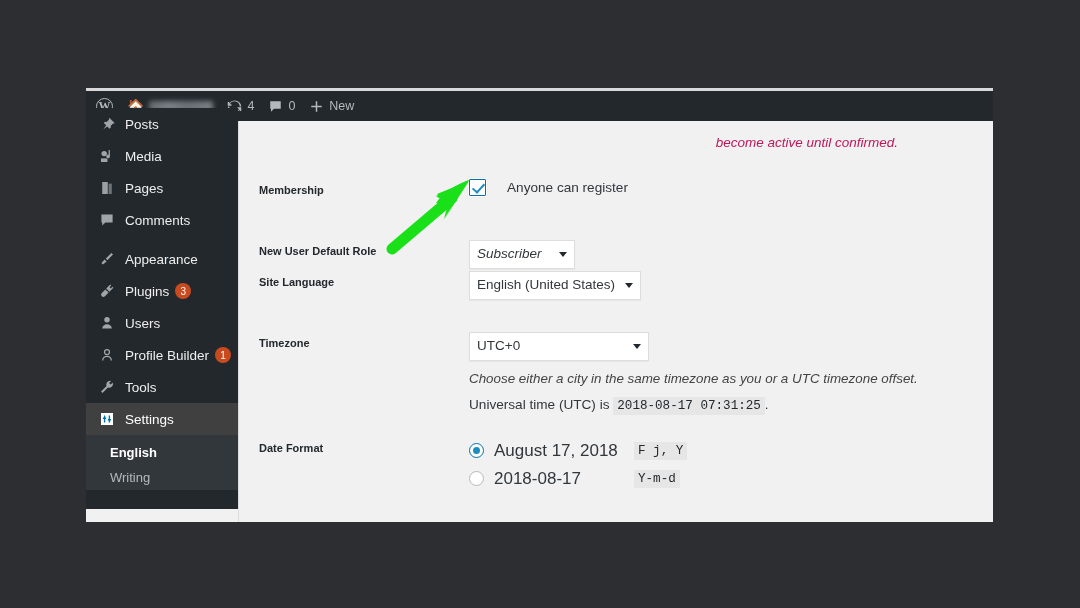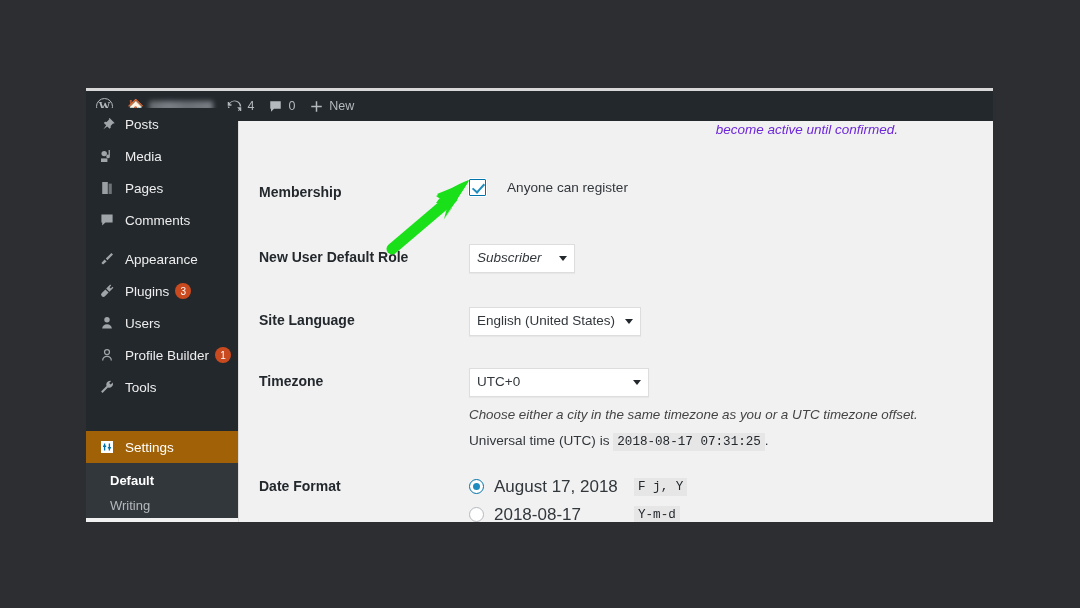--- a/index.html
+++ b/index.html
@@ -107,23 +107,22 @@
     width: 20px;
     display: flex;
     align-items: center;
     justify-content: center;
     margin-right: 8px;
     color: #a0a5aa;
   }
   .menu-item .mi-label { color: #eee; }
   .menu-sep { height: 7px; }
   .menu-item.current {
-    background: #a16207;
+    background: #404040;
     color: #fff;
-    margin-top: 28px;
   }
   .menu-item.current .mi-ico { color: #fff; }
   .menu-item.current .mi-label { color: #fff; font-weight: normal; }
   .menu-item.current::after {
     content: "";
     position: absolute;
     right: -8px;
     top: 50%;
     margin-top: -8px;
     border-top: 8px solid transparent;
@@ -166,37 +165,37 @@
     background: #f1f1f1;
     border-left: 1px solid #dcdcdc;
     box-sizing: border-box;
     overflow: hidden;
     color: #23282d;
     font-size: 14px;
   }
   .intro-note {
     position: absolute;
     right: 95px;
-    top: 1px;
+    top: 14px;
     font-style: italic;
     font-size: 13.5px;
-    color: #6d28d9;
+    color: #be185d;
   }
 
   .form-table { position: absolute; left: 0; top: 28px; width: 100%; }
   .row {
     display: flex;
     align-items: flex-start;
     padding: 0 0 0 20px;
   }
   .row .th {
     width: 210px;
     flex: 0 0 210px;
     font-weight: bold;
-    font-size: 14px;
+    font-size: 11px;
     color: #23282d;
     padding-top: 7px;
   }
   .row .td { flex: 1; padding-top: 2px; }
 
   .cbx-line { display: flex; align-items: center; gap: 21px; }
   .checkbox {
     width: 17px; height: 17px;
     border: 1px solid #0073aa;
     background: #fff;
@@ -446,21 +445,21 @@
           <svg width="16" height="16" viewBox="0 0 20 20" fill="none" stroke="currentColor" stroke-width="1.7">
             <path d="M2.5 2.5h15v15h-15z" fill="currentColor" stroke="none"></path>
             <path d="M7 5.5v9M13 5.5v9" stroke="#0073aa"></path>
             <path d="M5 9h4M11 11h4" stroke="#0073aa"></path>
           </svg>
         </span>
         <span class="mi-label">Settings</span>
       </div>
 
       <div class="submenu">
-        <span class="submenu-item current">Default</span>
+        <span class="submenu-item current">English</span>
         <span class="submenu-item">Writing</span>
       </div>
     </div>
 
     <div class="content">
 
       <div class="intro-note">become active until confirmed.</div>
 
       <div class="form-table">
 
@@ -479,21 +478,21 @@
           <div class="td">
             <span class="sel-wrap">
               <select class="wp-select sel-role">
                 <option>Subscriber</option>
               </select>
               <span class="caret"></span>
             </span>
           </div>
         </div>
 
-        <div class="row" style="margin-top:32px;">
+        <div class="row" style="">
           <div class="th">Site Language</div>
           <div class="td">
             <span class="sel-wrap">
               <select class="wp-select sel-lang">
                 <option>English (United States)</option>
               </select>
               <span class="caret"></span>
             </span>
           </div>
         </div>

